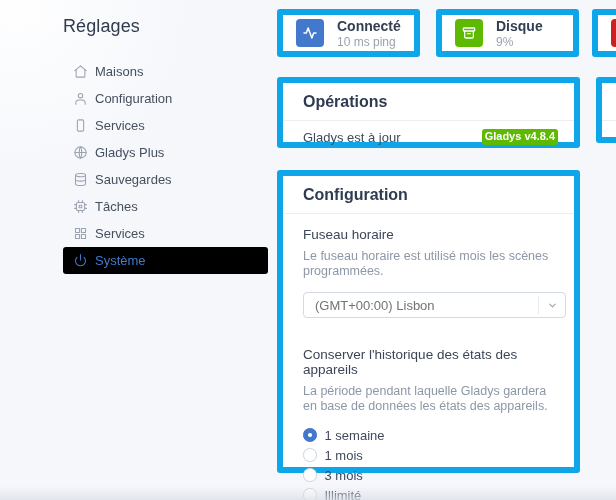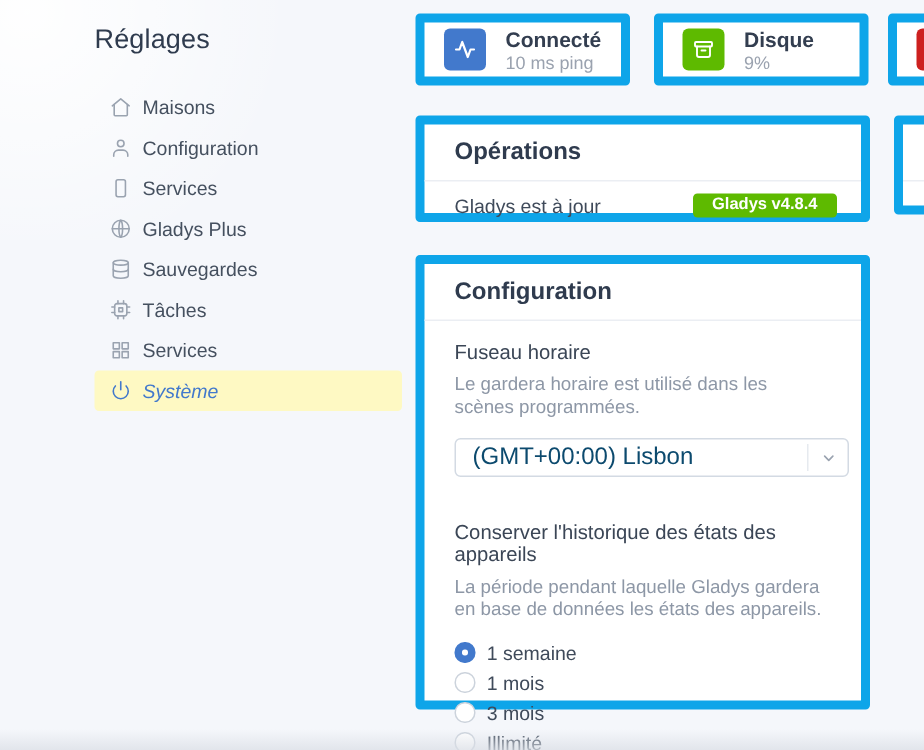--- a/index.html
+++ b/index.html
@@ -24,21 +24,21 @@
   
   .sidebar { position:absolute; left:63px; top:15px; width:205px; z-index:1; }
   .sidebar-title { font-size:18px; line-height:22px; color:#2f3b4e; font-weight:500; letter-spacing:.1px; }
   .nav { margin-top:21px; }
   .nav-item {
     height:27px; display:flex; align-items:center; gap:7px;
     padding-left:9px; border-radius:3px; cursor:pointer;
     font-size:13px; color:#45505f;
   }
   .nav-item .nv-icon { width:16px; height:16px; color:#9aa3b0; display:flex; align-items:center; justify-content:center; flex:0 0 16px; }
-  .nav-item.active { background:#fef9c3; color:#4279cc;font-style:italic; }
+  .nav-item.active { background:#000000; color:#4279cc; }
   .nav-item.active .nv-icon { color:#4279cc; }
 
   
   .card {
     position:absolute; background:#fff; border:6px solid #0ea5e9;
     border-radius:3px; z-index:1;
   }
   .card-header {
     height:38px; display:flex; align-items:center; padding:0 20px;
     border-bottom:1px solid #ebeef3;
@@ -51,33 +51,33 @@
   .status-title { font-size:14px; font-weight:700; color:#333e50; line-height:16px; }
   .status-sub { font-size:12px; color:#9aa2af; line-height:14px; margin-top:1px; }
 
   
   .op-row {
     height:32px; display:flex; align-items:center; justify-content:space-between;
     padding:0 16px 0 20px; font-size:13px; color:#3f4a5a;
   }
   .badge {
     color:#fff; font-size:11px; font-weight:700; line-height:13px;
-    padding:1px 13px 2px; border-radius:3px; white-space:nowrap;
+    padding:1px 3px 2px; border-radius:3px; white-space:nowrap;
   }
 
   
   .cfg-body { padding:13px 20px 0 20px; }
   .field-label { font-size:13.5px; color:#3b4656; }
   .field-desc { font-size:12.5px; color:#8d97a6; line-height:15px; margin-top:7px; }
   .select {
     margin-top:13px; height:26px; width:263px;
     border:1px solid #d3dae3; border-radius:4px; background:#fff;
     display:flex; align-items:center; cursor:pointer;
   }
-  .select-value { flex:1; padding-left:11px; font-size:16px; color:#0c4a6e; }
+  .select-value { flex:1; padding-left:11px; font-size:13px; color:#737373; }
   .select-caret {
     width:27px; height:18px; display:flex; align-items:center; justify-content:center;
     border-left:1px solid #e6eaef; color:#9aa3b0;
   }
   .sec-gap { margin-top:29px; }
   .radio-group { margin-top:11px; padding-bottom:12px; }
   .radio-row { display:flex; align-items:center; height:20px; cursor:pointer; }
   .radio-dot {
     width:13.5px; height:13.5px; border-radius:50%;
     border:1px solid #ccd3dc; background:#fff; position:relative; flex:0 0 13.5px;
@@ -227,21 +227,21 @@
 
   <div class="card" style="left:596px; top:77px; width:60px; height:66px;">
     <div class="card-header"></div>
   </div>
 
   <div class="card" style="left:277px; top:170px; width:303px; height:303px;">
     <div class="card-header">Configuration</div>
     <div class="cfg-body">
 
       <div class="field-label">Fuseau horaire</div>
-      <div class="field-desc">Le gardera horaire est utilisé dans les scènes programmées.</div>
+      <div class="field-desc">Le fuseau horaire est utilisé mois les scènes programmées.</div>
 
       <div class="select">
         <span class="select-value">(GMT+00:00) Lisbon</span>
         <span class="select-caret">
           <svg width="11" height="11" viewBox="0 0 24 24" fill="none" stroke="currentColor" stroke-width="2.4" stroke-linecap="round" stroke-linejoin="round">
               <polyline points="6 9 12 15 18 9"></polyline>
             </svg>
         </span>
       </div>
 

